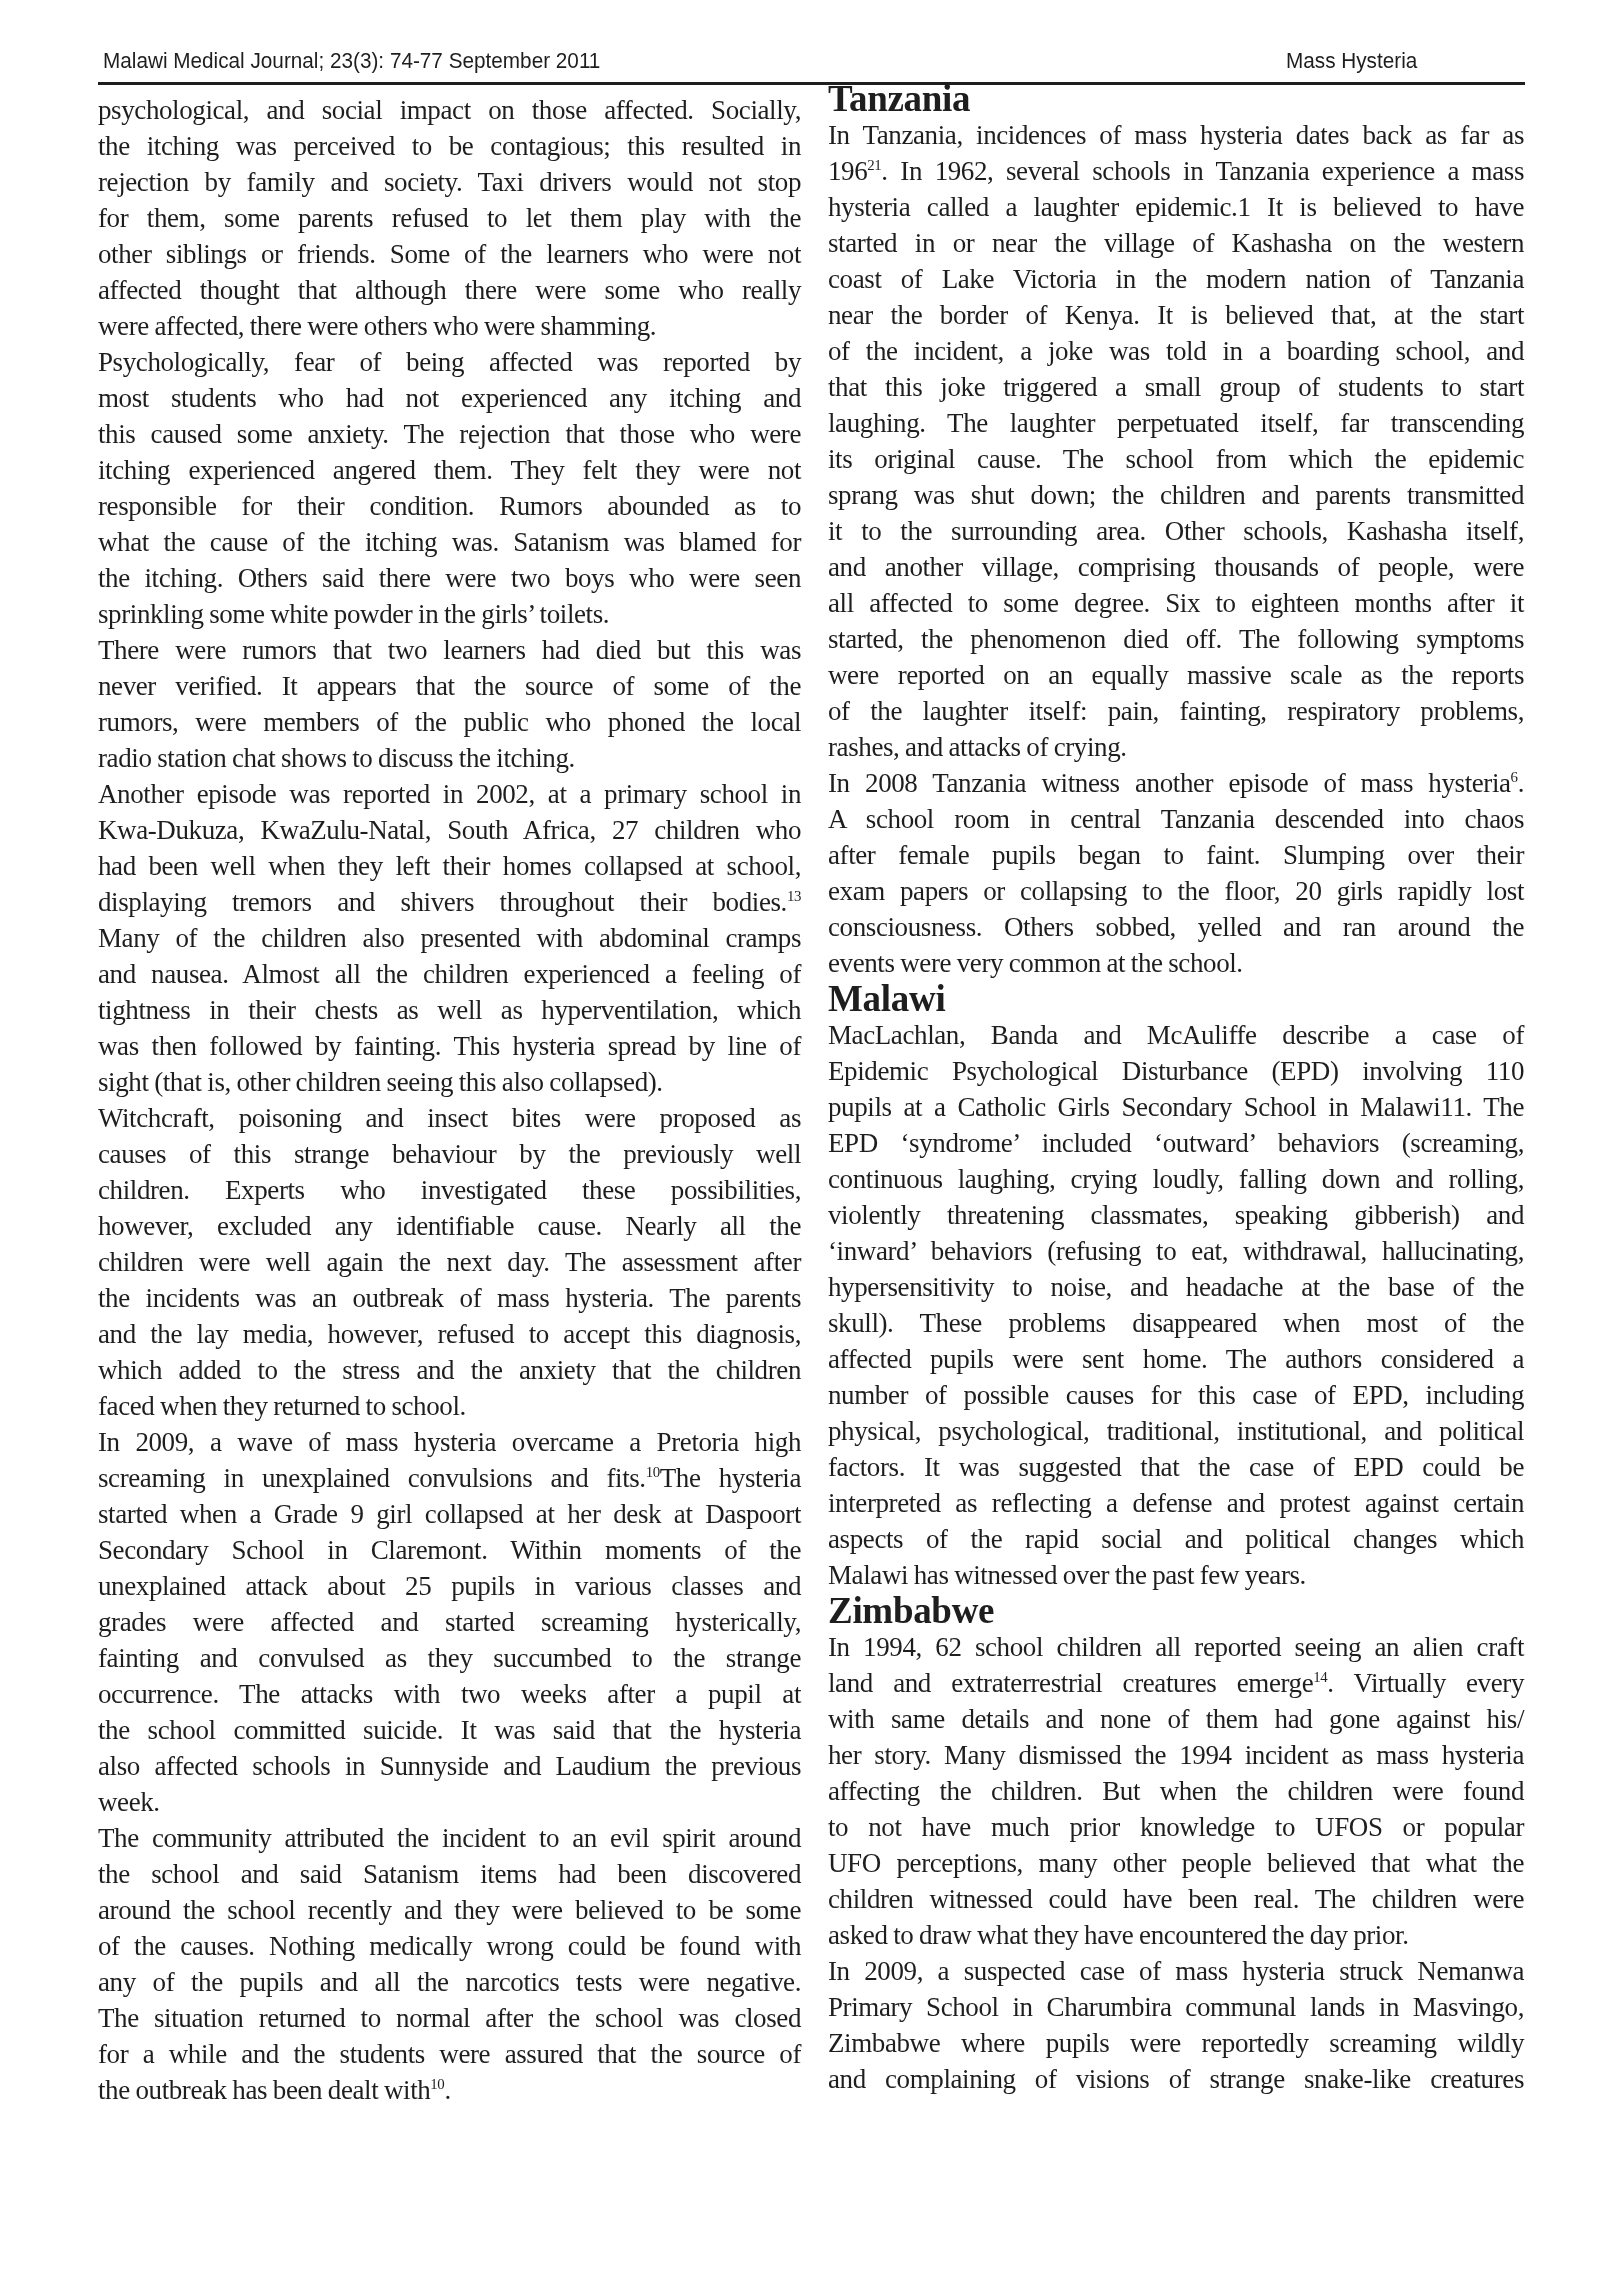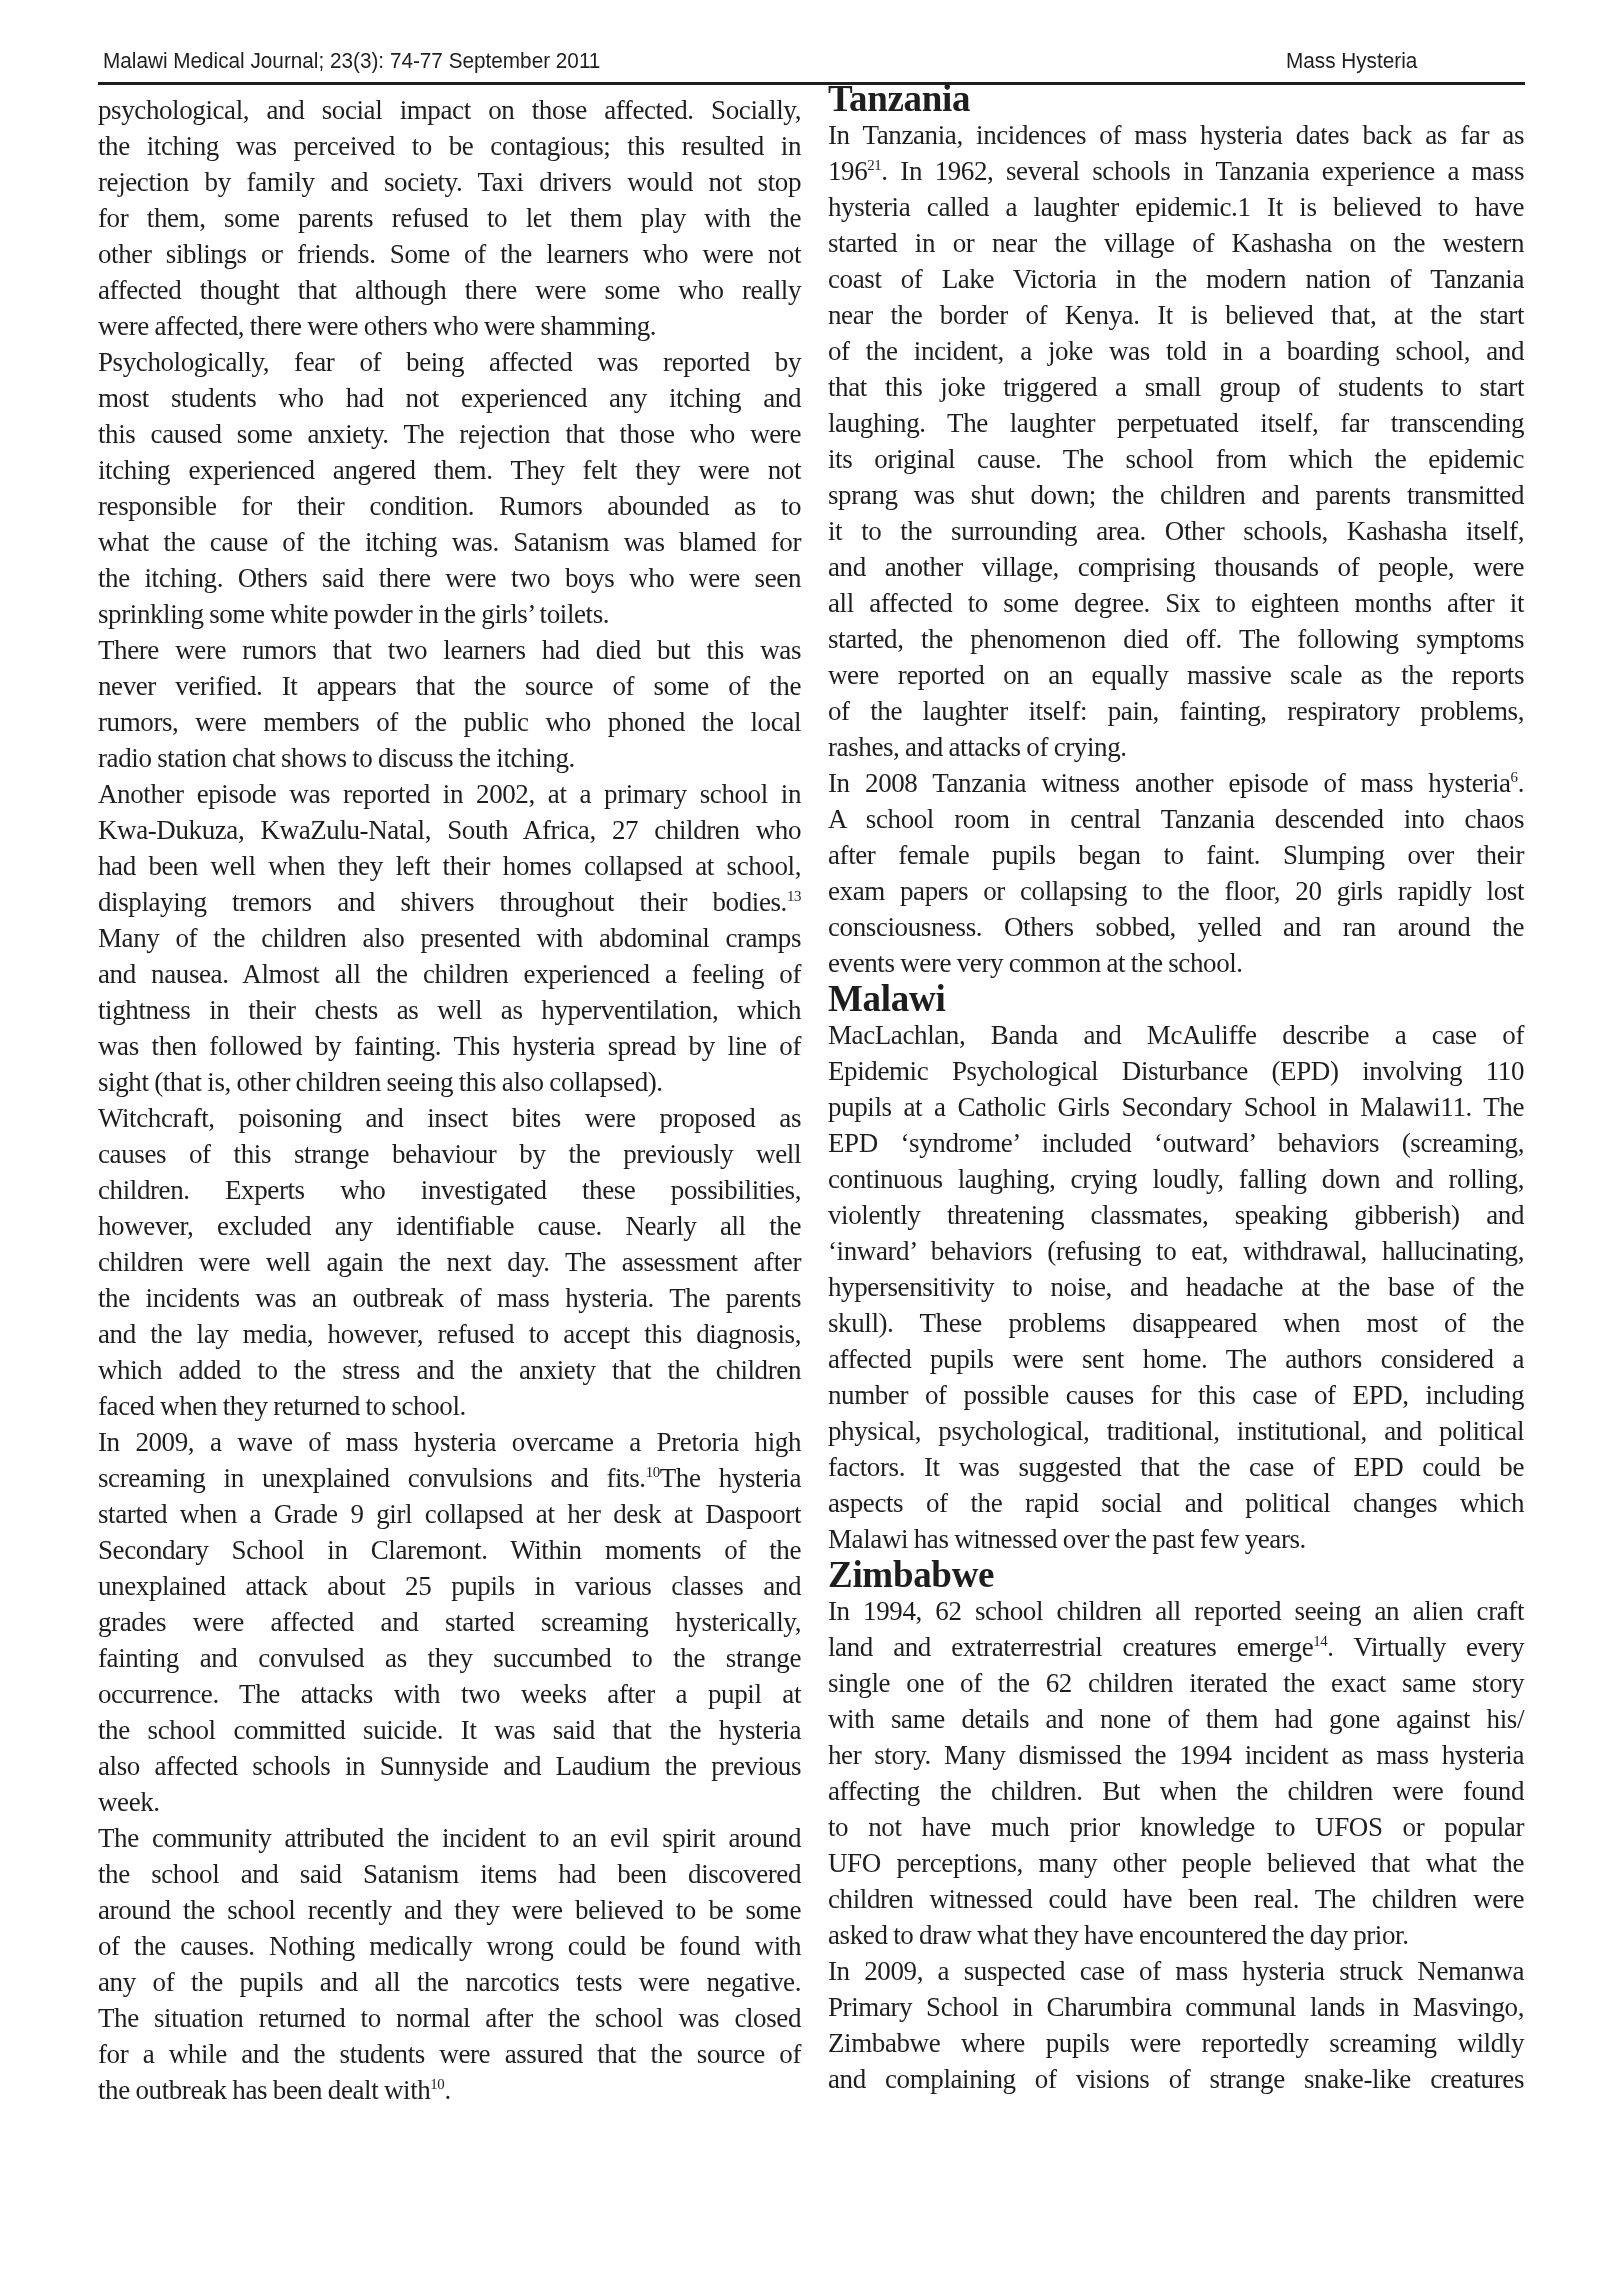--- a/index.html
+++ b/index.html
@@ -154,30 +154,30 @@
         <div class="line">EPD ‘syndrome’ included ‘outward’ behaviors (screaming,</div>
         <div class="line">continuous laughing, crying loudly, falling down and rolling,</div>
         <div class="line">violently threatening classmates, speaking gibberish) and</div>
         <div class="line">‘inward’ behaviors (refusing to eat, withdrawal, hallucinating,</div>
         <div class="line">hypersensitivity to noise, and headache at the base of the</div>
         <div class="line">skull). These problems disappeared when most of the</div>
         <div class="line">affected pupils were sent home. The authors considered a</div>
         <div class="line">number of possible causes for this case of EPD, including</div>
         <div class="line">physical, psychological, traditional, institutional, and political</div>
         <div class="line">factors. It was suggested that the case of EPD could be</div>
+        <div class="line">interpreted as reflecting a defense and protest against certain</div>
         <div class="line">aspects of the rapid social and political changes which</div>
         <div class="line last">Malawi has witnessed over the past few years.</div>
       </div>
     </section>
     <section>
       <div class="heading">Zimbabwe</div>
       <div>
         <div class="line">In 1994, 62 school children all reported seeing an alien craft</div>
         <div class="line">land and extraterrestrial creatures emerge<span class="sup">14</span>. Virtually every</div>
-        <div class="line">single one of the 62 children iterated the exact same story</div>
         <div class="line">with same details and none of them had gone against his/</div>
         <div class="line">her story.  Many dismissed the 1994 incident as mass hysteria</div>
         <div class="line">affecting the children. But when the children were found</div>
         <div class="line">to not have much prior knowledge to UFOS or popular</div>
         <div class="line">UFO perceptions, many other people believed that what the</div>
         <div class="line">children witnessed could have been real. The children were</div>
         <div class="line last">asked to draw what they have encountered the day prior.</div>
       </div>
       <div>
         <div class="line">In 2009, a suspected case of mass hysteria struck Nemanwa</div>

